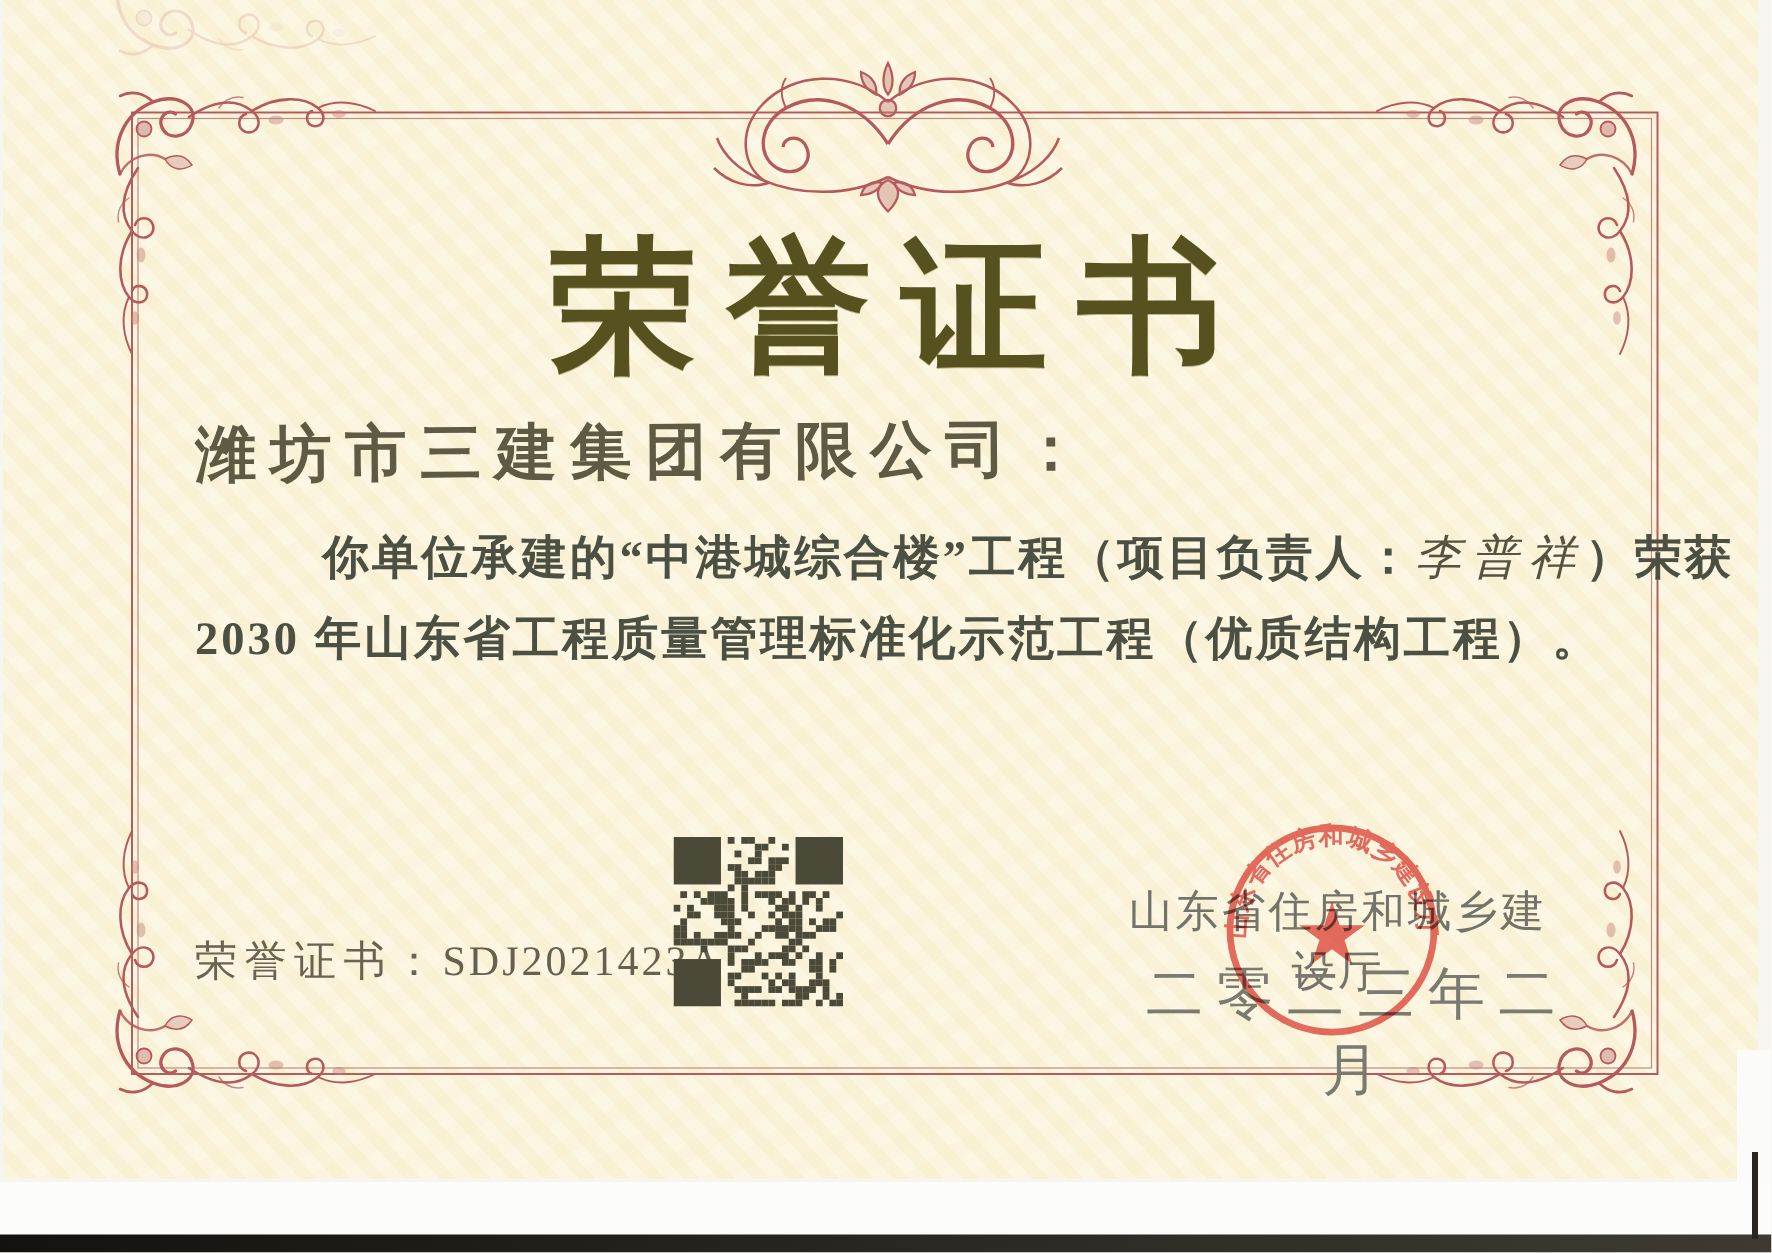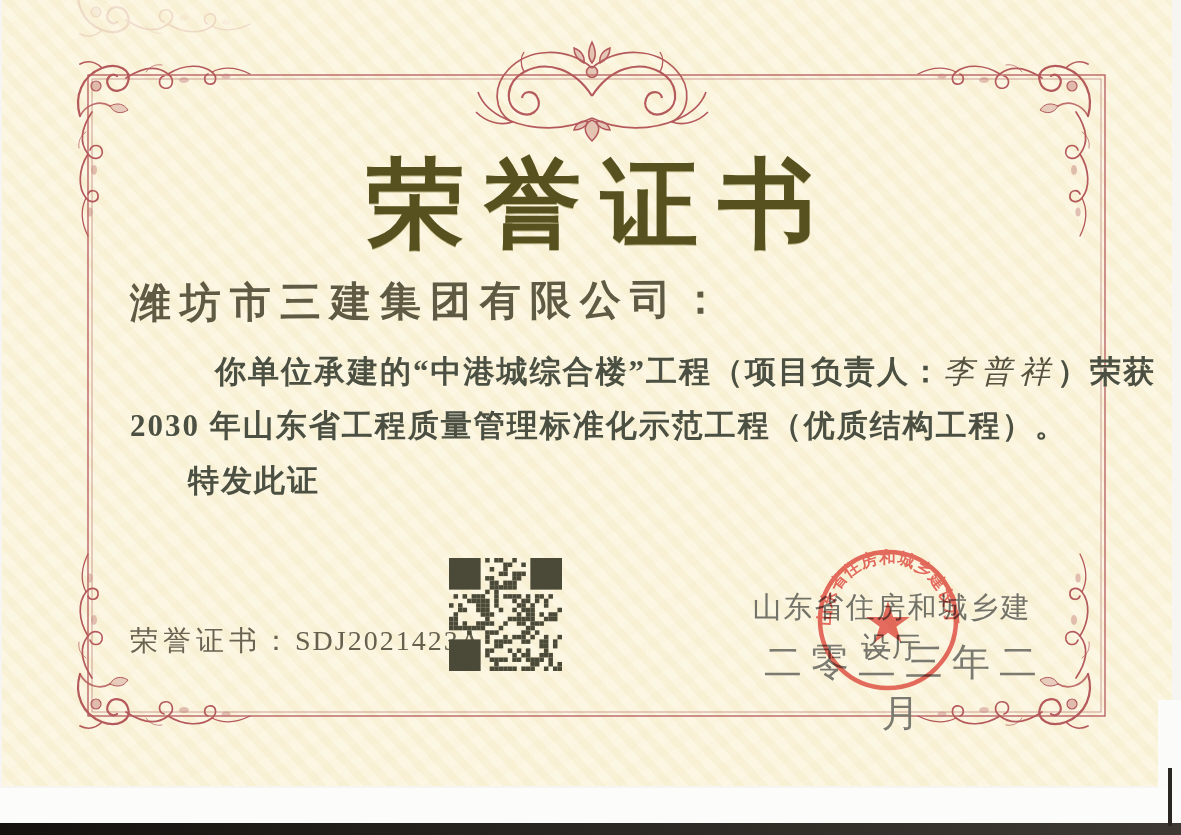--- a/index.html
+++ b/index.html
@@ -117,21 +117,20 @@
 
     <use href="#topOrn" transform="translate(460,38)"></use>
   </svg>
 
   <div class="txt title">荣誉证书</div>
 
   <div class="txt recipient">潍坊市三建集团有限公司：</div>
 
   <div class="txt body-line bl1"><span>你单位承建的“中港城综合楼”工程（项目负责人：</span><span class="hand-name">李普祥</span><span>）荣获</span></div>
   <div class="txt body-line bl2">2030 年山东省工程质量管理标准化示范工程（优质结构工程）。</div>
-  <div class="txt body-line bl3">特发此证</div>
 
   <div class="txt certno"><span class="label">荣誉证书：</span><span class="value">SDJ2021423A</span></div>
 
   <div class="qr">
     <svg viewBox="0 0 110 110">
         <g id="qr-cells">
           <rect x="35.20" y="0.00" width="4.40" height="4.40"></rect>
           <rect x="44.00" y="0.00" width="4.40" height="4.40"></rect>
           <rect x="48.40" y="0.00" width="4.40" height="4.40"></rect>
           <rect x="61.60" y="0.00" width="4.40" height="4.40"></rect>

